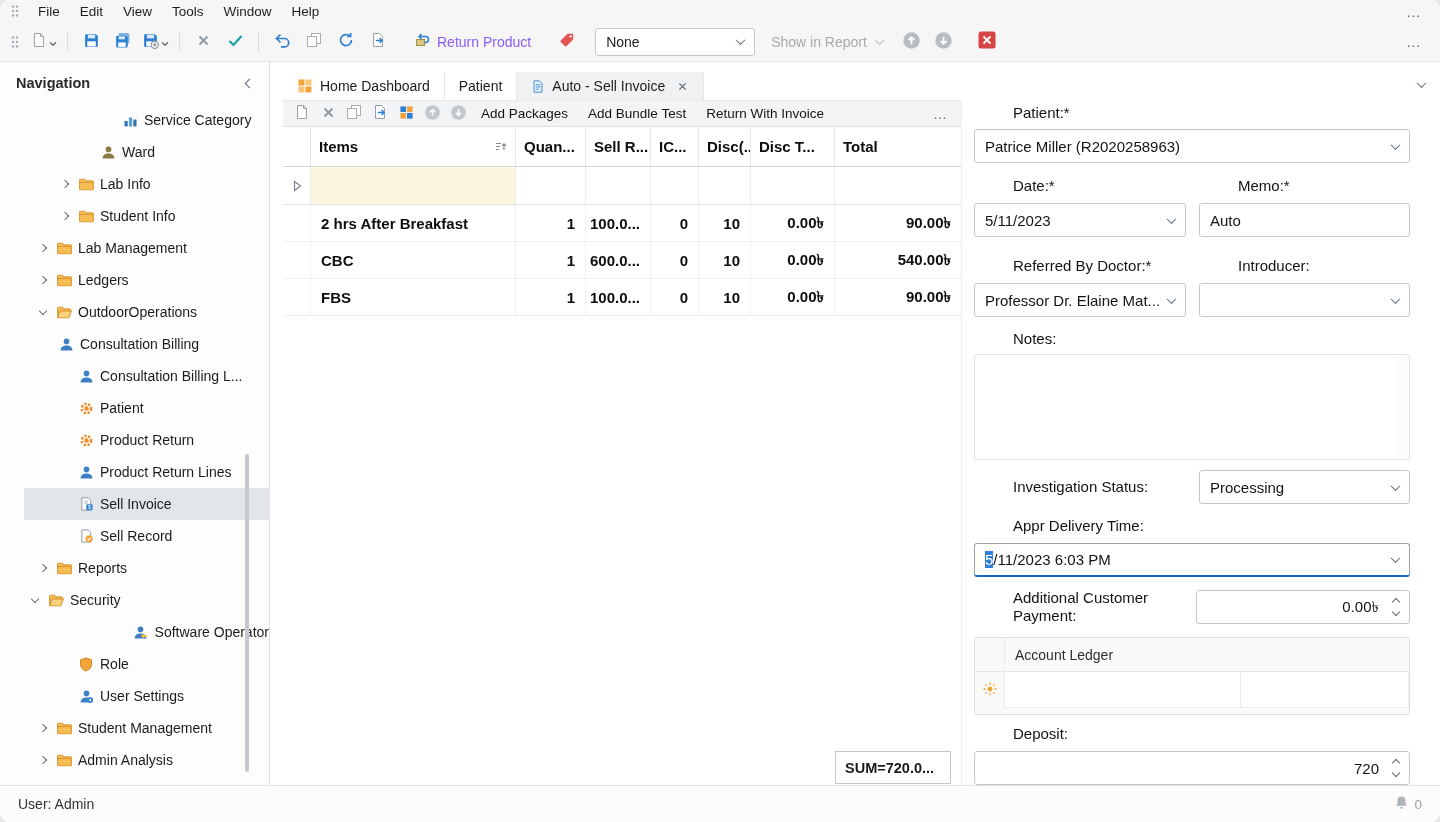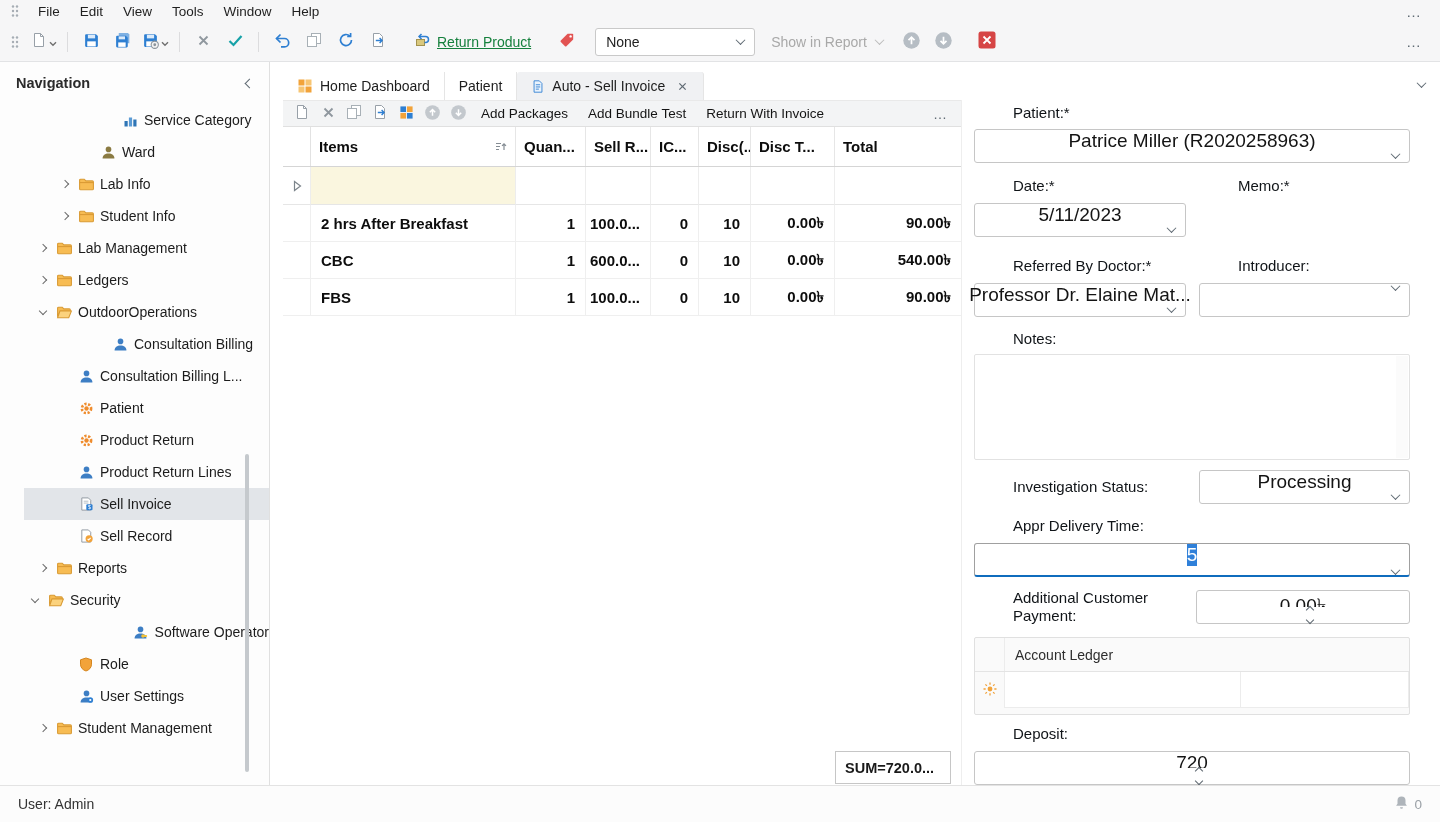--- a/index.html
+++ b/index.html
@@ -1,31 +1,31 @@
 <!DOCTYPE html>
 <html><head>
 <meta charset="utf-8">
 <style>
   * { margin:0; padding:0; box-sizing:border-box; }
   html,body { background:#e9e9e9; }
   body { font-family:"Liberation Sans","DejaVu Sans",sans-serif; color:#1a1a1a; }
-  .app { width:1440px; height:822px; background:#fff; position:relative; overflow:hidden; font-size:14px; }
+  .app { width:1440px; height:822px; background:#fff; position:relative; overflow:hidden; font-size:14px;border-radius:11px; }
 
   
   .menubar { height:22px; background:#f6f6f7; display:flex; align-items:center; padding:0 10px; }
   .menu-items { display:flex; align-items:center; }
   .menu-item { padding:0 10px; font-size:13.5px; color:#1f1f1f; cursor:default; }
   .overflow-btn { margin-left:auto; color:#5f6a73; font-size:15px; padding:0 8px; letter-spacing:1px; }
 
   
   .toolbar { height:40px; background:#f6f6f7; border-bottom:1px solid #e2e3e5; display:flex; align-items:center; padding:0 10px; }
   .tico { display:inline-flex; align-items:center; justify-content:center; }
   .grip { margin-right:8px; }
   .tbtn { min-width:26px; height:26px; display:inline-flex; align-items:center; justify-content:center; border-radius:3px; margin:0 3px; gap:2px; }
-  .labelbtn { margin-left:14px; gap:7px; font-size:14px; padding:0 6px; color:#15803d;text-decoration:underline; }
+  .labelbtn { margin-left:14px; gap:7px; font-size:14px; padding:0 6px; color:#8b5cf6; }
   .vsep { width:1px; height:20px; background:#dcdcde; margin:0 7px; }
   .tcombo { width:160px; height:28px; border:1px solid #c9c9c9; border-radius:3px; background:#fff; display:flex; align-items:center; padding:0 10px; font-size:14px; margin-left:12px; color:#222; }
   .disabled-combo { margin-left:16px; color:#a8a8a8; display:flex; gap:9px; align-items:center; font-size:14px; }
   .dd { width:7px; height:7px; border-right:1.4px solid #5f6a73; border-bottom:1.4px solid #5f6a73; transform:rotate(45deg) translate(-1px,-1px); margin-left:auto; flex-shrink:0; }
   .dd.dim { border-color:#bcbcbc; margin-left:0; }
   .ml16 { margin-left:16px; }
   .ml14 { margin-left:14px; }
 
   
   .bodyrow { display:flex; height:723px; }
@@ -76,21 +76,21 @@
   .drow { height:37px; }
   .drow .cell { border-right:1px solid #efefef; border-bottom:1px solid #efefef; display:flex; align-items:center; padding:0 10px; font-weight:700; font-size:15px; color:#0d0d0d; overflow:hidden; white-space:nowrap; }
   .cell.num { justify-content:flex-end; }
   .cell.ind { justify-content:center; padding:0; }
   .sumbox { position:absolute; left:552px; bottom:1px; width:116px; height:33px; border:1px solid #c6c6c6; background:#fff; display:flex; align-items:center; padding:0 9px; font-weight:700; font-size:14.5px; white-space:nowrap; overflow:hidden; }
 
   
   .form-panel { flex:1; padding:4px 30px 0 12px; overflow:hidden; background:#fff; }
   .flabel { font-size:15px; color:#101418; display:inline-block; line-height:18px;margin-left:39px; }
   .block { display:block; }
-  .field { height:34px; border:1px solid #c6c6c6; border-radius:3px; background:#fff; display:flex; align-items:center; padding:0 10px; font-size:19px; color:#141414; position:relative; width:100%;flex-direction:column; }
+  .field { height:34px; border:1px solid #c6c6c6; border-radius:3px; background:#fff; display:flex; align-items:center; padding:0 10px; font-size:15px; color:#141414; position:relative; width:100%; }
   .field .fval { white-space:nowrap; overflow:hidden; text-overflow:ellipsis; }
   .field.focused { border-color:#a0a0a0; border-bottom:2px solid #0f6cbd; }
   .sel { background:#2f80d9; color:#fff; }
   .grid2 { display:grid; grid-template-columns:212px 211px; column-gap:13px; }
   .row-between { display:flex; align-items:center; justify-content:space-between; }
   .w211 { width:211px; flex-shrink:0; }
   .w214 { width:214px; flex-shrink:0; }
   .notes { height:106px; border:1px solid #e2e2e2; border-radius:2px; background:#fff; position:relative; }
   .notes::after { content:""; position:absolute; right:1px; top:1px; bottom:1px; width:12px; background:#fbfbfb; }
   .spin { margin-left:8px; display:flex; flex-direction:column; align-items:center; gap:4px; padding-left:6px; }
@@ -355,21 +355,21 @@
               <span class="tchev"></span>
             </span>
             <span class="ticon">
               <svg width="17" height="15" viewBox="0 0 16 14">
                 <path d="M1.5 3a1 1 0 0 1 1-1h3.4l1.5 1.6h5.1a1 1 0 0 1 1 1v.9H3.8L1.5 11z" fill="#f7bc53" stroke="#d99a33"></path>
                 <path d="M3.8 5.5h10.7L12 12H1.5z" fill="#fbd27d" stroke="#d99a33"></path>
               </svg>
             </span>
             <span>OutdoorOperations</span>
           </div>
-          <div class="tree-row" style="padding-left: 92px;">
+          <div class="tree-row" style="padding-left: 38px;">
             <span class="tw"></span>
             <span class="ticon">
               <svg width="15" height="15" viewBox="0 0 15 15">
                 <circle cx="7.5" cy="4.4" r="2.8" fill="#3d7ec4"></circle>
                 <path d="M1.6 13.4c0-3.1 2.5-4.8 5.9-4.8s5.9 1.7 5.9 4.8z" fill="#3d7ec4"></path>
               </svg>
             </span>
             <span>Consultation Billing</span>
           </div>
           <div class="tree-row" style="padding-left: 58px;">
@@ -496,20 +496,32 @@
             <span class="tw col">
               <span class="tchev"></span>
             </span>
             <span class="ticon">
               <svg width="17" height="15" viewBox="0 0 16 14">
                 <path d="M1.5 3a1 1 0 0 1 1-1h3.4l1.5 1.6h6.1a1 1 0 0 1 1 1V11a1 1 0 0 1-1 1h-11a1 1 0 0 1-1-1z" fill="#f7bc53" stroke="#d99a33"></path>
                 <path d="M1.5 5.2h13" stroke="#d99a33"></path>
               </svg>
             </span>
             <span>Student Management</span>
+          </div>
+          <div class="tree-row" style="padding-left: 36px;">
+            <span class="tw col">
+              <span class="tchev"></span>
+            </span>
+            <span class="ticon">
+              <svg width="17" height="15" viewBox="0 0 16 14">
+                <path d="M1.5 3a1 1 0 0 1 1-1h3.4l1.5 1.6h6.1a1 1 0 0 1 1 1V11a1 1 0 0 1-1 1h-11a1 1 0 0 1-1-1z" fill="#f7bc53" stroke="#d99a33"></path>
+                <path d="M1.5 5.2h13" stroke="#d99a33"></path>
+              </svg>
+            </span>
+            <span>Admin Analysis</span>
           </div>
         </div>
       <div class="sb-thumb"></div>
     </aside>
 
     <div class="main">
       <div class="tabbar">
         <div id="tabs" class="tabs">
             <div class="tab">
               <span class="tabico">
@@ -687,20 +699,23 @@
 
           <div class="grid2 mt14">
             <label class="flabel">Date:*</label>
             <label class="flabel">Memo:*</label>
           </div>
           <div class="grid2 mt8">
             <div class="field">
                 <span class="fval">5/11/2023</span>
                 <span class="dd"></span>
               </div>
+            <div class="field">
+                <span class="fval">Auto</span>
+              </div>
           </div>
 
           <div class="grid2 mt20">
             <label class="flabel">Referred By Doctor:*</label>
             <label class="flabel">Introducer:</label>
           </div>
           <div class="grid2 mt8">
             <div class="field">
                 <span class="fval">Professor Dr. Elaine Mat...</span>
                 <span class="dd"></span>

